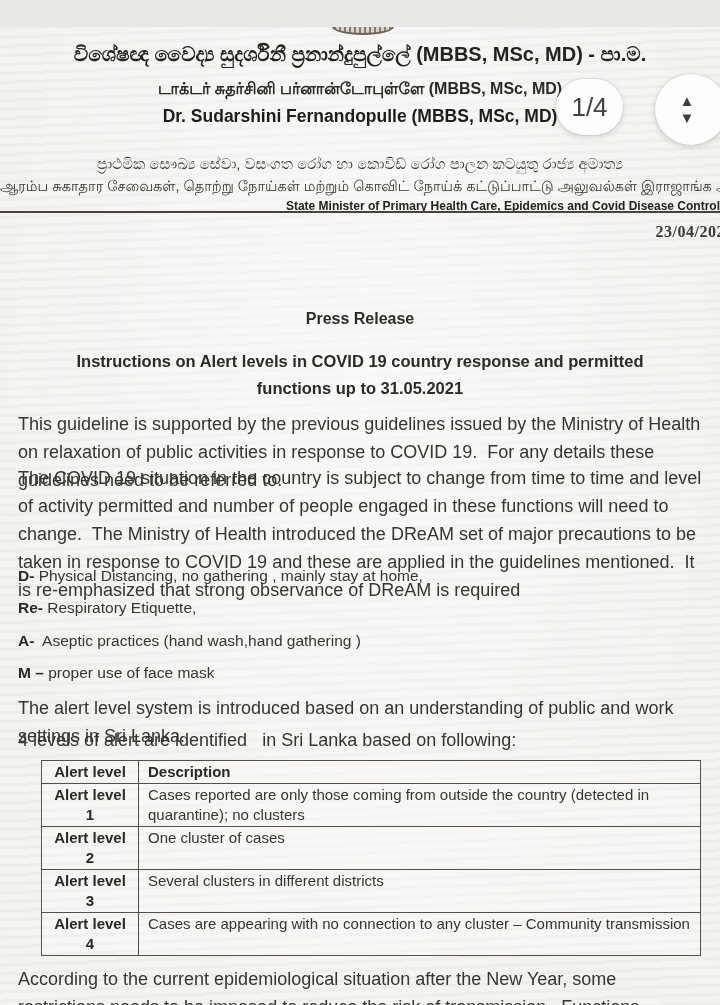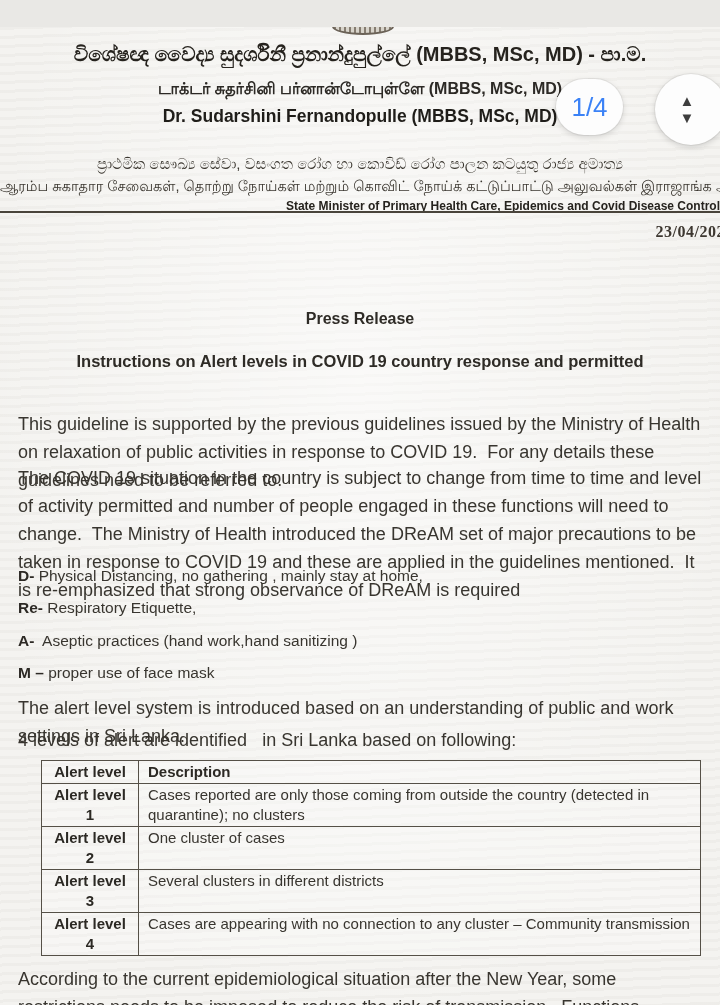--- a/index.html
+++ b/index.html
@@ -74,21 +74,21 @@
   .footer-frag { position:absolute; top:996px; left:0; right:0; height:9px; }
   .footer-frag i {
     position:absolute; top:0; height:9px; background:#2d2a25; border-radius:2px 2px 0 0; opacity:.88;
   }
   
   .page-pill {
     position:absolute; left:556px; top:52px; width:67px; height:56px;
     background:#fdfdfd; border-radius:28px;
     box-shadow:0 0 0 1px rgba(0,0,0,.05), 0 2px 6px rgba(0,0,0,.14);
     display:flex; align-items:center; justify-content:center;
-    font-size:26px; color:#3b82f6;
+    font-size:26px; color:#404040;
   }
   .scroll-widget {
     position:absolute; left:655px; top:47px; width:72px; height:71px;
     background:#fdfdfd; border-radius:50%;
     box-shadow:0 0 0 1px rgba(0,0,0,.05), 0 2px 6px rgba(0,0,0,.16);
     display:flex; flex-direction:column; align-items:flex-start; justify-content:center;
     padding-left:22px; gap:3px;
   }
   .scroll-btn {
     border:none; background:none; cursor:pointer; padding:0;
@@ -110,28 +110,29 @@
   <div class="lh lh6">State Minister of Primary Health Care, Epidemics and Covid Disease Control</div>
 
   <div class="rule rule1"></div>
 
   <div class="doc-date">23/04/202</div>
 
   <div class="center-line press-release">Press Release</div>
 
   <div class="center-line doc-title">
     <span>Instructions on Alert levels in COVID 19 country response and permitted</span>
+    <span>functions up to 31.05.2021</span>
   </div>
 
   <p class="para p1">This guideline is supported by the previous guidelines issued by the Ministry of Health on relaxation of public activities in response to COVID 19.  For any details these guidelines need to be referred to.</p>
   <p class="para p2">The COVID 19 situation in the country is subject to change from time to time and level of activity permitted and number of people engaged in these functions will need to change.  The Ministry of Health introduced the DReAM set of major precautions to be taken in response to COVID 19 and these are applied in the guidelines mentioned.  It is re-emphasized that strong observance of DReAM is required</p>
 
   <div class="dream-item d2"><b>Re-</b><span> Respiratory Etiquette,</span></div>
   <div class="dream-item d1"><b>D-</b><span> Physical Distancing, no gathering , mainly stay at home,</span></div>
-  <div class="dream-item d3"><b>A-</b><span>  Aseptic practices (hand work,hand sanitizing )</span></div>
+  <div class="dream-item d3"><b>A-</b><span>  Aseptic practices (hand wash,hand gathering )</span></div>
   <div class="dream-item d4"><b>M –</b><span> proper use of face mask</span></div>
 
   <p class="para p3">The alert level system is introduced based on an understanding of public and work settings in Sri Lanka.</p>
   <p class="para p4">4 levels of alert are identified   in Sri Lanka based on following:</p>
 
   <table class="alert-table">
     <tbody>
         <tr class="hdr">
       <td class="c1">Alert level</td>
       <td>Description</td>

